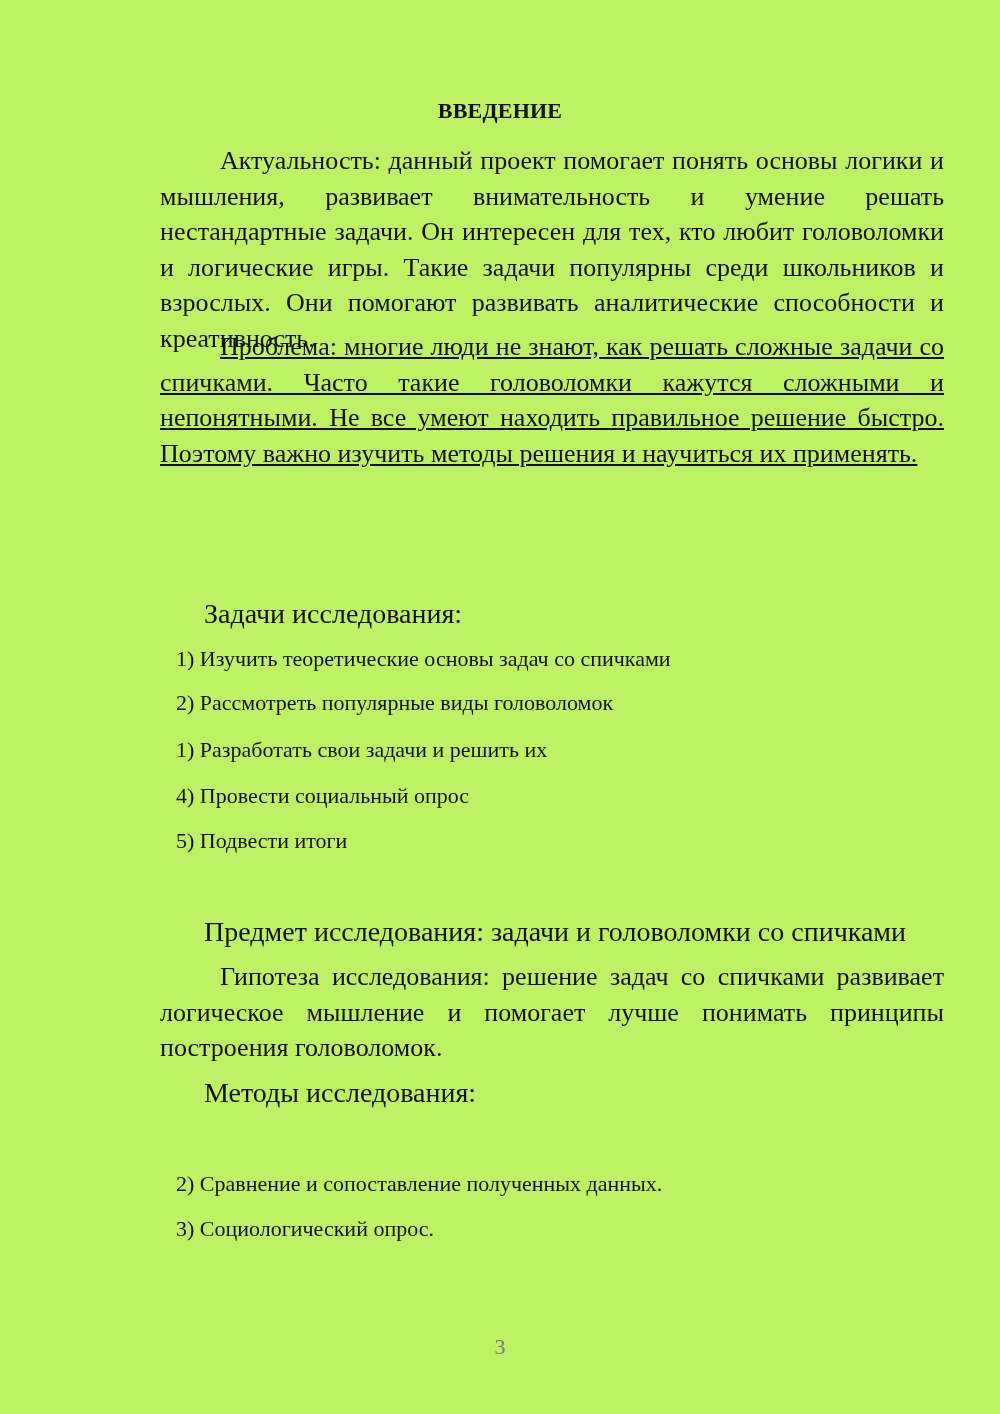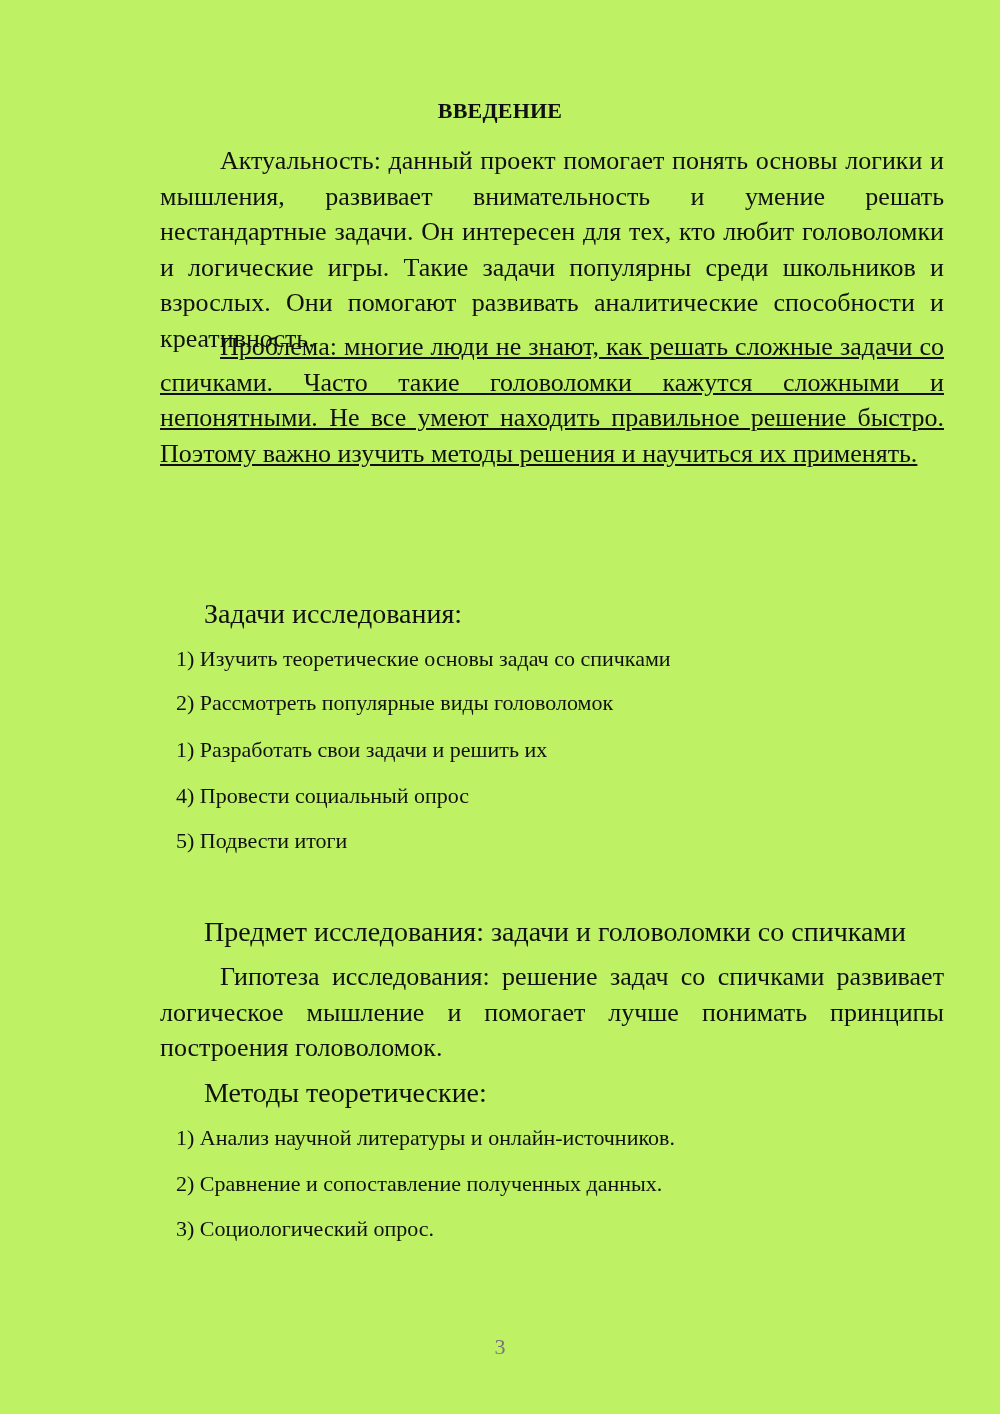--- a/index.html
+++ b/index.html
@@ -87,21 +87,20 @@
   <p class="list-item" style="top:660px;margin-top:30px;">2) Рассмотреть популярные виды головоломок</p>
   <p class="list-item" style="top:737px;">1) Разработать свои задачи и решить их</p>
   <p class="list-item" style="top:783px;">4) Провести социальный опрос</p>
   <p class="list-item" style="top:828px;">5) Подвести итоги</p>
 
 
   <p class="single" style="top:919px;">Предмет исследования: задачи и головоломки со спичками</p>
 
   <p class="para" style="top:959px;">Гипотеза исследования: решение задач со спичками развивает логическое мышление и помогает лучше понимать принципы построения головоломок.</p>
 
-  <p class="single" style="top:1080px;">Методы теоретические:</p>
+  <p class="single" style="top:1080px;">Методы исследования:</p>
 
-  <p class="list-item" style="top:1125px;">1) Анализ научной литературы и онлайн-источников.</p>
   <p class="list-item" style="top:1171px;">2) Сравнение и сопоставление полученных данных.</p>
   <p class="list-item" style="top:1216px;">3) Социологический опрос.</p>
 
   <div class="page-number">3</div>
 
 </div>
 
 </body></html>

